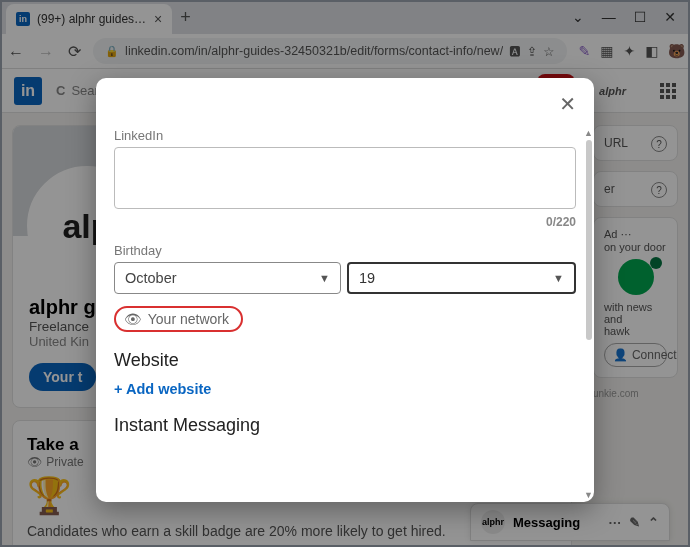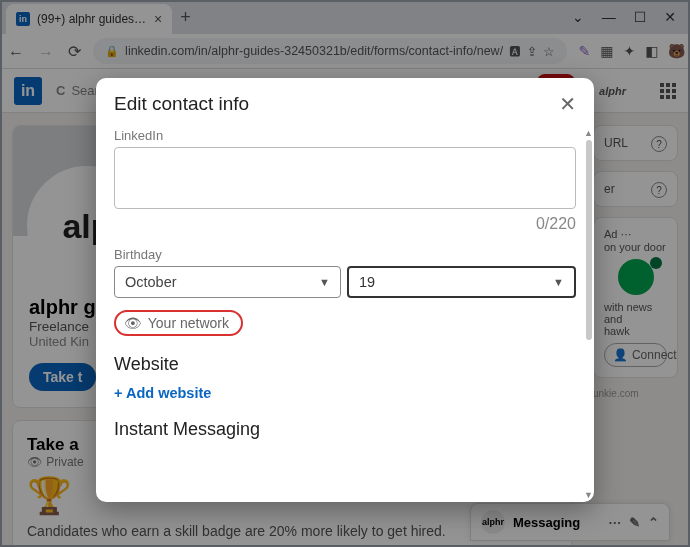--- a/index.html
+++ b/index.html
@@ -105,21 +105,21 @@
     .modal-head { display:flex; align-items:center; padding:14px 18px 10px 18px; }
     .modal-title { font-size:19px; color:#222; }
     .modal-close { margin-left:auto; font-size:20px; color:#666; cursor:pointer; }
     .modal-body { flex:1; overflow:hidden; padding:0 18px 4px 18px; position:relative; }
     .scroll-area { position:absolute; inset:0 8px 0 18px; overflow:hidden; padding-right:10px; }
     .label { font-size:13px; color:#777; margin-top:2px; }
     .textarea {
       width:100%; height:62px; border:1px solid #bbb; border-radius:4px; margin-top:4px; resize:none;
       font-family:inherit; padding:6px; font-size:14px;
     }
-    .counter { text-align:right; font-size:16px; color:#888; margin-top:2px; }
+    .counter { text-align:right; font-size:12px; color:#888; margin-top:2px;font-weight:bold; }
     .row { display:flex; gap:6px; margin-top:4px; }
     .select {
       flex:1; height:32px; border:1px solid #333; border-radius:4px;
       display:flex; align-items:center; padding:0 10px; font-size:14.5px; color:#333; position:relative;
     }
     .select.light { border-color:#888; color:#444;}
     .select .caret { margin-left:auto; font-size:11px; color:#555; }
     .select.day { border-width:2px; }
     .visibility {
       margin-top:12px; display:inline-flex; align-items:center; gap:6px;
@@ -216,21 +216,21 @@
   <div class="profile-card">
     <div class="cover">
       <div class="avatar-bg">
           <span>alp</span>
         </div>
     </div>
     <div class="profile-info">
       <div class="profile-name">alphr g</div>
       <div class="profile-head">Freelance</div>
       <div class="profile-loc">United Kin</div>
-      <div class="open-btn">Take t</div>
+      <div class="open-btn">Your t</div>
     </div>
   </div>
   <div class="badge-card">
     <div class="badge-title">Take a</div>
     <div class="badge-sub">
         <span>👁</span>
         <span>Private</span>
       </div>
     <div class="trophy">🏆</div>
     <div class="badge-text">Candidates who earn a skill badge are 20% more likely to get hired.</div>
@@ -267,21 +267,20 @@
       <span>✎</span>
       <span>⌃</span>
     </span>
   </div>
 
   <div class="dim" style="top:-113px;height:547px"></div>
 </div>
 
 <div class="modal">
   <div class="modal-head">
-    <div class="modal-title">Edit contact info</div>
     <div class="modal-close">✕</div>
   </div>
   <div class="modal-body">
     <div class="scroll-area">
       <div class="label">LinkedIn</div>
       <textarea class="textarea" value="" style=""></textarea>
       <div class="counter">0/220</div>
 
       <div class="label" style="margin-top:14px">Birthday</div>
       <div class="row">

